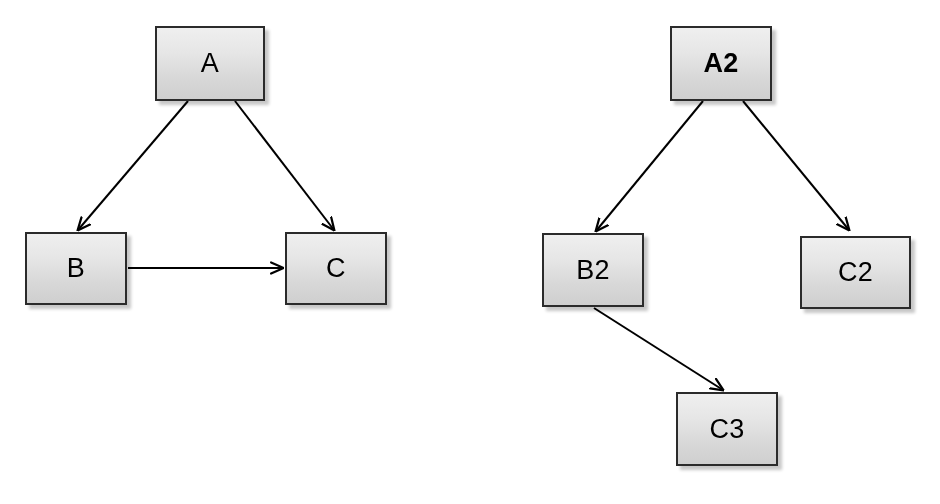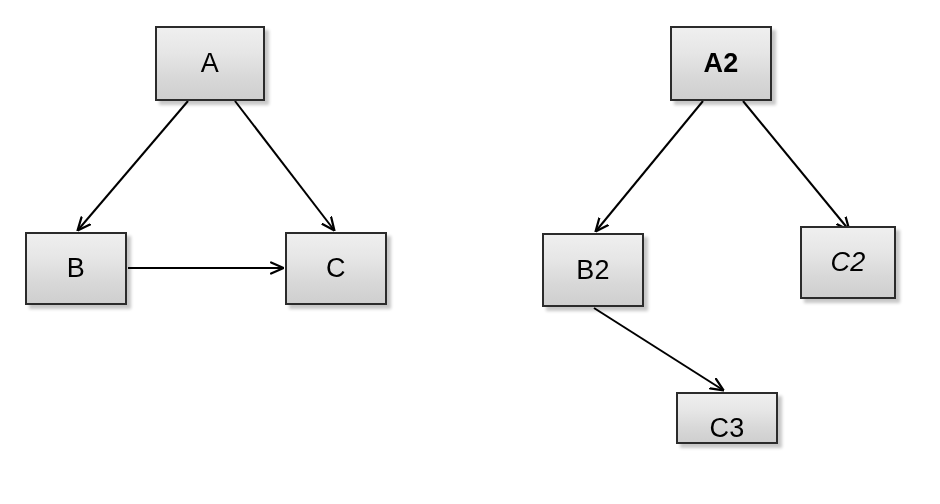--- a/index.html
+++ b/index.html
@@ -79,21 +79,21 @@
   </div>
 
   <div class="node" style="left: 670px; top: 26px; width: 102px; height: 75px; font-weight: bold;">
     <span class="node-label">A2</span>
   </div>
 
   <div class="node" style="left: 542px; top: 233px; width: 102px; height: 74px;">
     <span class="node-label">B2</span>
   </div>
 
-  <div class="node" style="left: 800px; top: 226px; width: 96px; height: 73px; font-style: italic;">
+  <div class="node" style="left: 800px; top: 236px; width: 111px; height: 73px;">
     <span class="node-label">C2</span>
   </div>
 
-  <div class="node" style="left: 676px; top: 392px; width: 102px; height: 52px; align-items: flex-end;">
+  <div class="node" style="left: 676px; top: 392px; width: 102px; height: 74px;">
     <span class="node-label">C3</span>
   </div>
 
 </div>
 
 </body></html>

